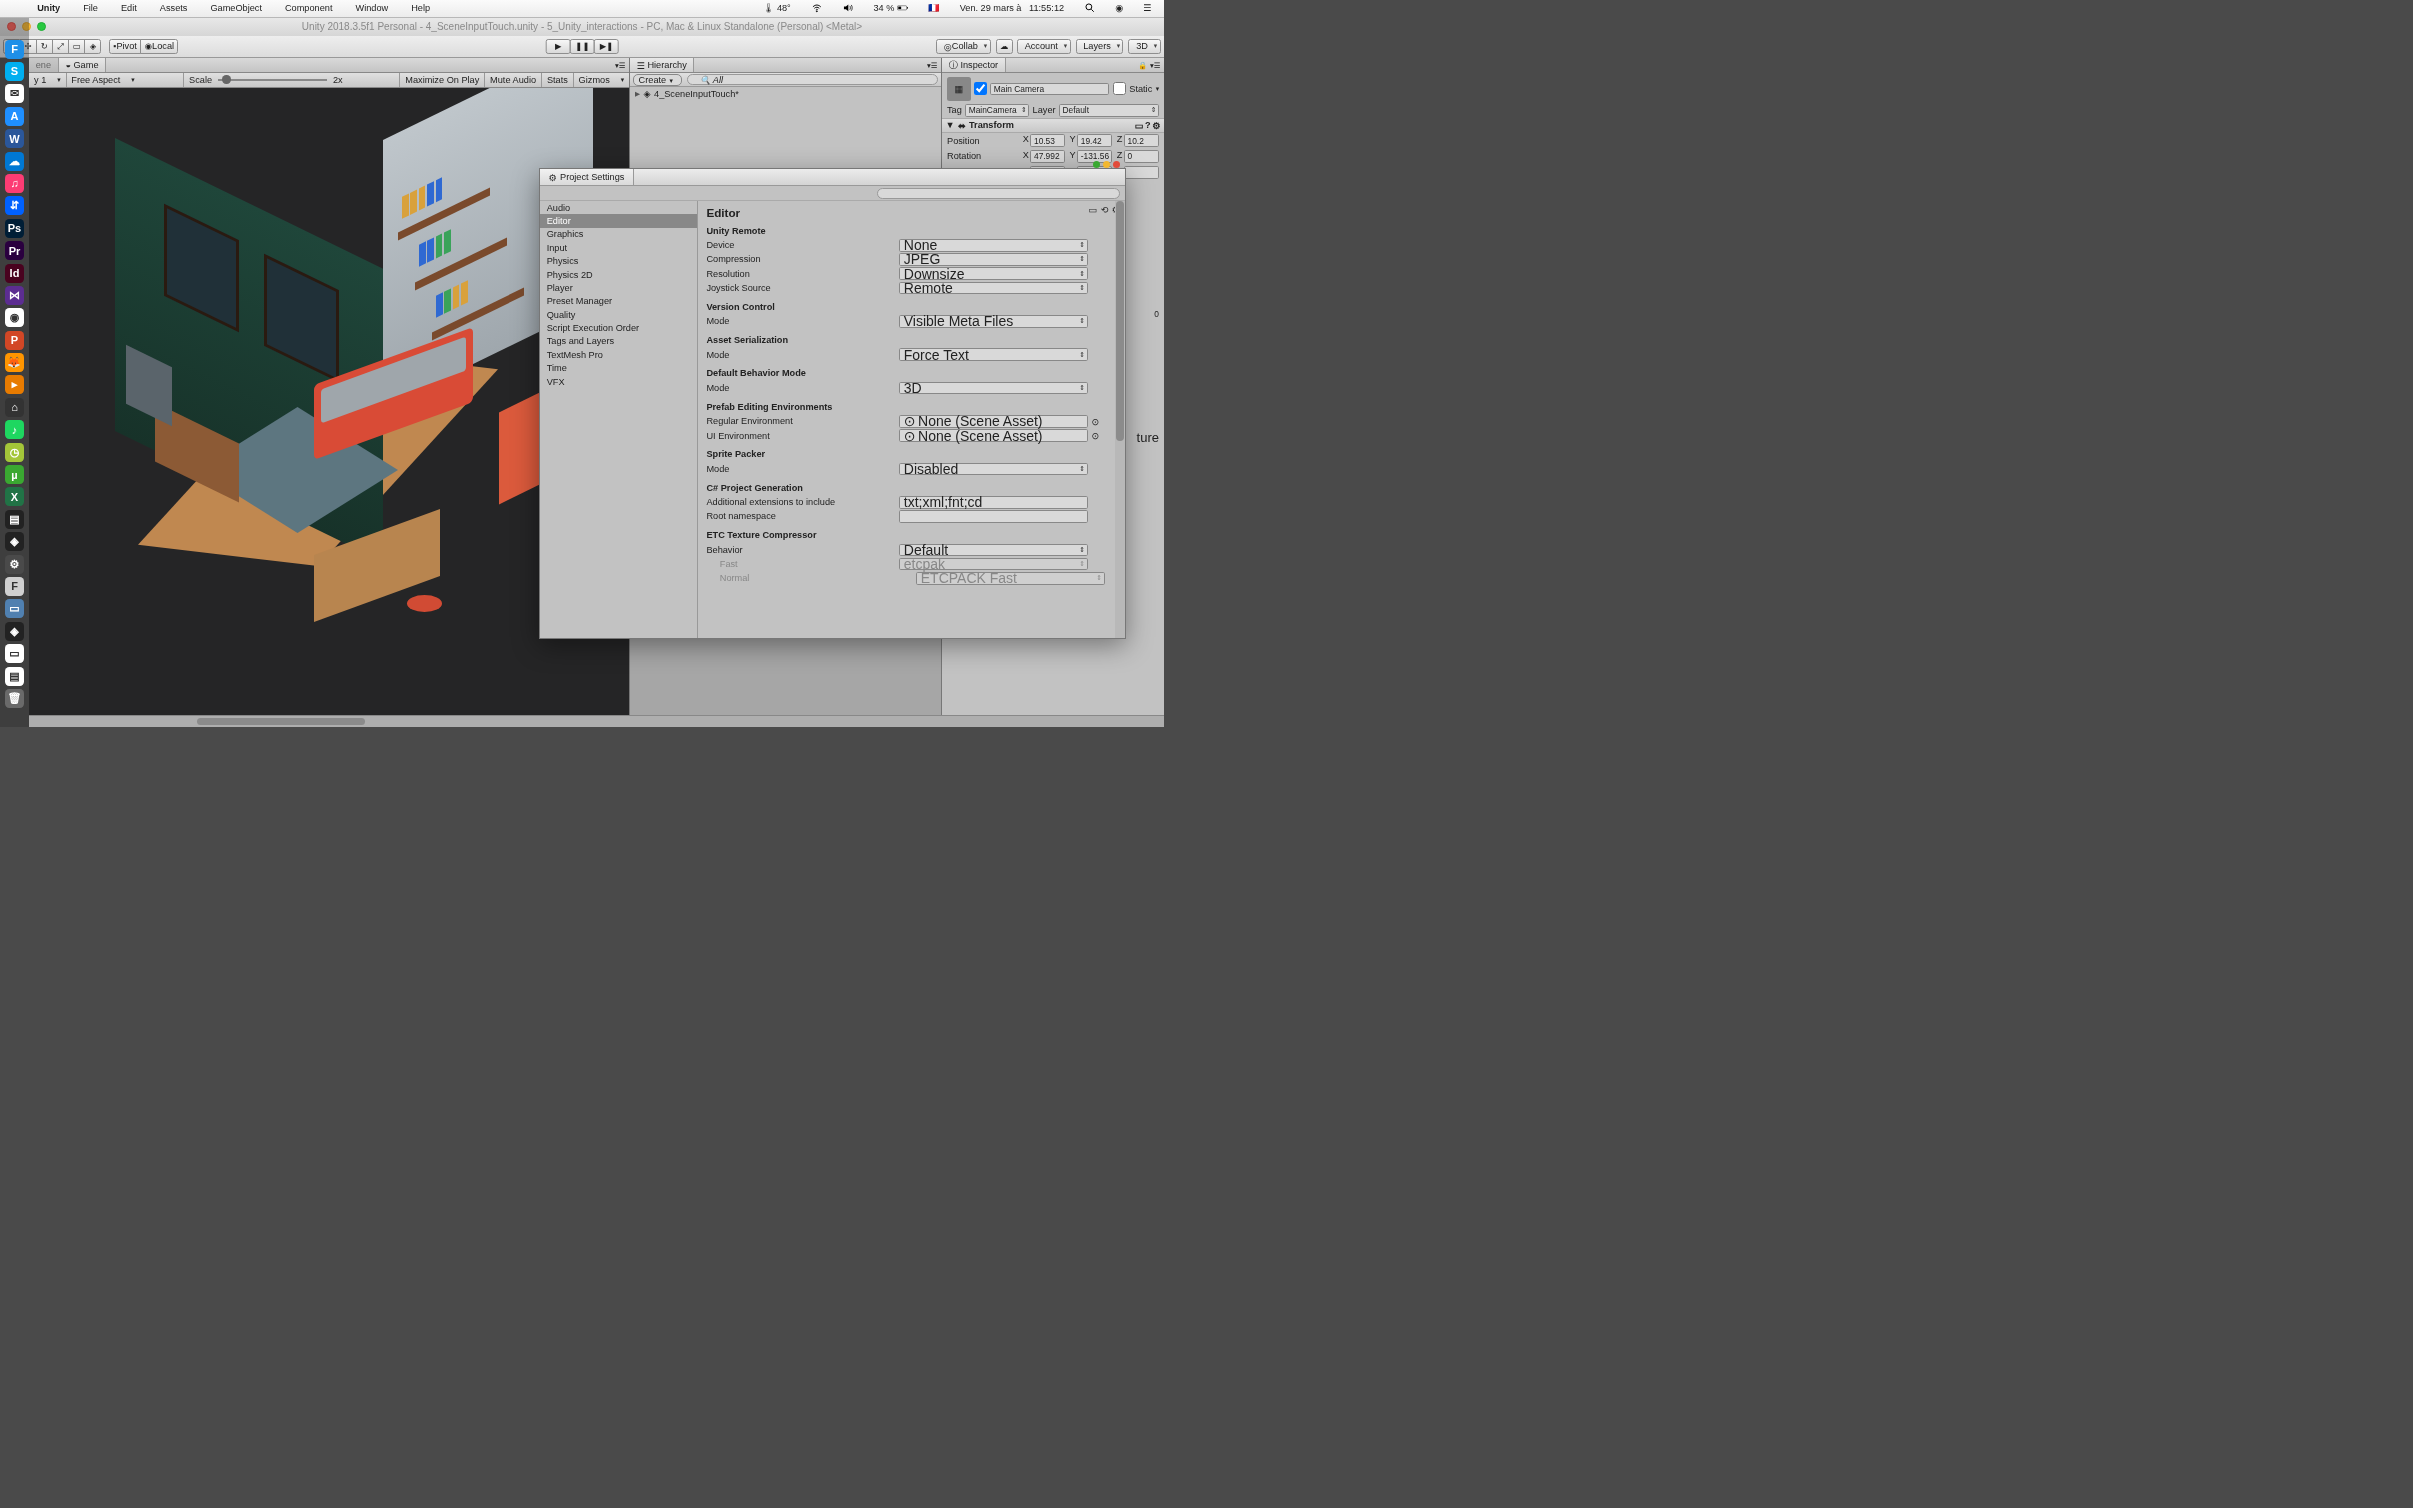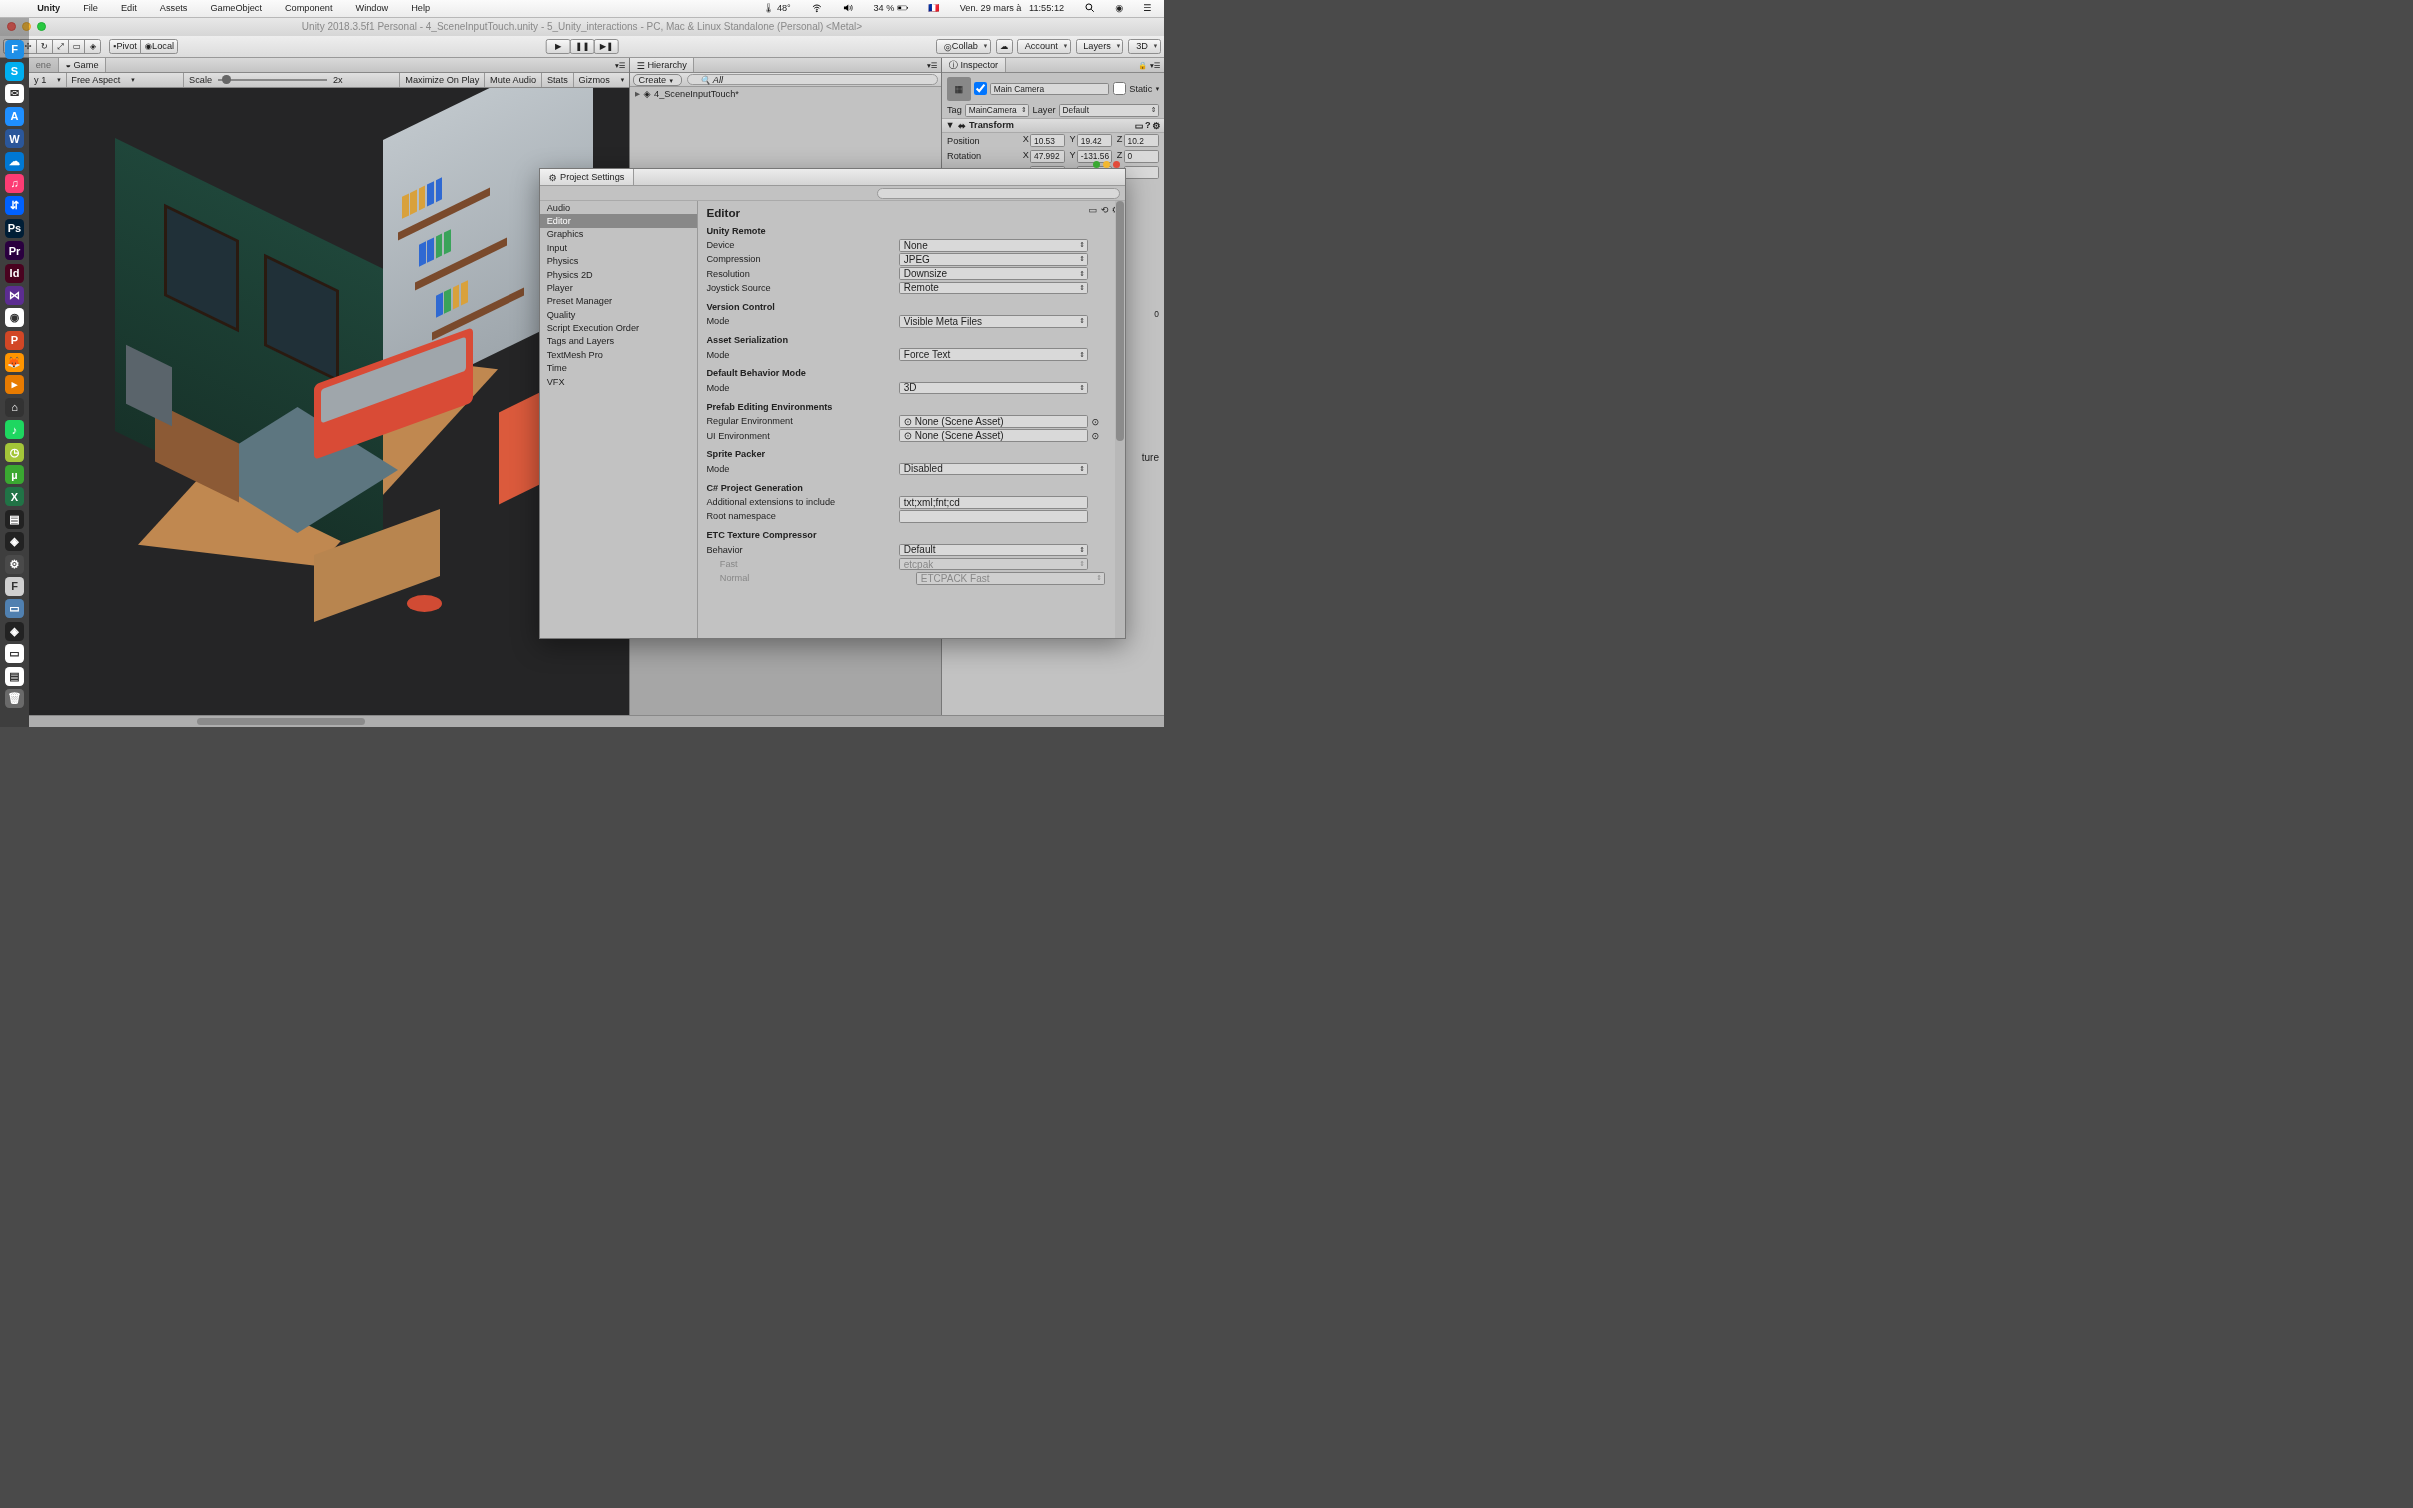--- a/index.html
+++ b/index.html
@@ -104,21 +104,21 @@
 .pssearch input{width:243px;height:11.7px;border:0.8px solid #999;border-radius:5.9px;background:#d9d9d9;padding:0 11.7px;font-size:8.4px}
 .psbody{flex:1;display:flex;overflow:hidden}
 .pside{width:158px;border-right:0.8px solid #999;overflow:auto}
 .pside .cat{padding:1.7px 6.7px;font-size:9.2px;color:#222;cursor:default}
 .pside .cat.sel{background:#888;color:#fff}
 .pmain{flex:1;overflow:auto;padding:5px 8.4px;position:relative}
 .pmain h2{font-size:11.7px;font-weight:bold;margin-bottom:5px}
 .pmain .sect{font-weight:bold;margin:6.7px 0 2.5px;font-size:9.2px}
 .prow{display:flex;align-items:center;height:14.2px;font-size:9.2px;gap:2px}
 .prow .plab{width:191px}
-.prow .pval{flex:0 0 189px;height:12.6px;border:0.8px solid #888;border-radius:1.7px;background:#d9d9d9;padding:0 3.4px;display:flex;align-items:center;font-size:10px;position:relative}
+.prow .pval{flex:0 0 189px;height:12.6px;border:0.8px solid #888;border-radius:1.7px;background:#d9d9d9;padding:0 3.4px;display:flex;align-items:center;font-size:14px;position:relative}
 .prow .pval.dd::after{content:"⇕";position:absolute;right:2.5px;font-size:6.7px}
 .prow .pval.obj::before{content:"⊙";margin-right:2.5px}
 .prow .extra{width:10px;text-align:center}
 .pmaintools{position:absolute;right:5px;top:3.4px;display:flex;gap:3.4px}
 .pscroll{position:absolute;right:0;top:32px;bottom:0;width:10px;background:#b8b8b8}
 .pscroll .thumb{position:absolute;left:0.8px;right:0.8px;top:0;height:55%;background:#8b8b8b;border-radius:4.2px}
 .gamecol{flex:0 0 600px;display:flex;flex-direction:column}
 .rightcols{flex:1;display:flex}
 .hscroll{height:11.7px;background:#aeaeae;border-top:0.8px solid #888;position:relative}
 .hscroll .thumb{position:absolute;left:168px;width:168px;top:1.7px;bottom:1.7px;background:#8b8b8b;border-radius:4.2px}
@@ -395,21 +395,21 @@
             <span class="lab">X</span>
             <div class="ifield">1</div>
             <span class="lab">Y</span>
             <div class="ifield">1</div>
             <span class="lab">Z</span>
             <div class="ifield"></div>
           </div>
         </div>
 
       <div style="position:absolute;right:5px;top:251px;font-size:8.4px">0</div>
-      <div style="position:absolute;right:5px;top:394px;font-size:10px">ture</div>
+      <div style="position:absolute;right:5px;top:372px;font-size:13px">ture</div>
     </div>
   </div>
 </div>
 
 <div class="psettings">
   <div class="dots">
     <span style="background:#3aa831"></span>
     <span style="background:#f3b72f"></span>
     <span style="background:#e24b3b"></span>
   </div>

